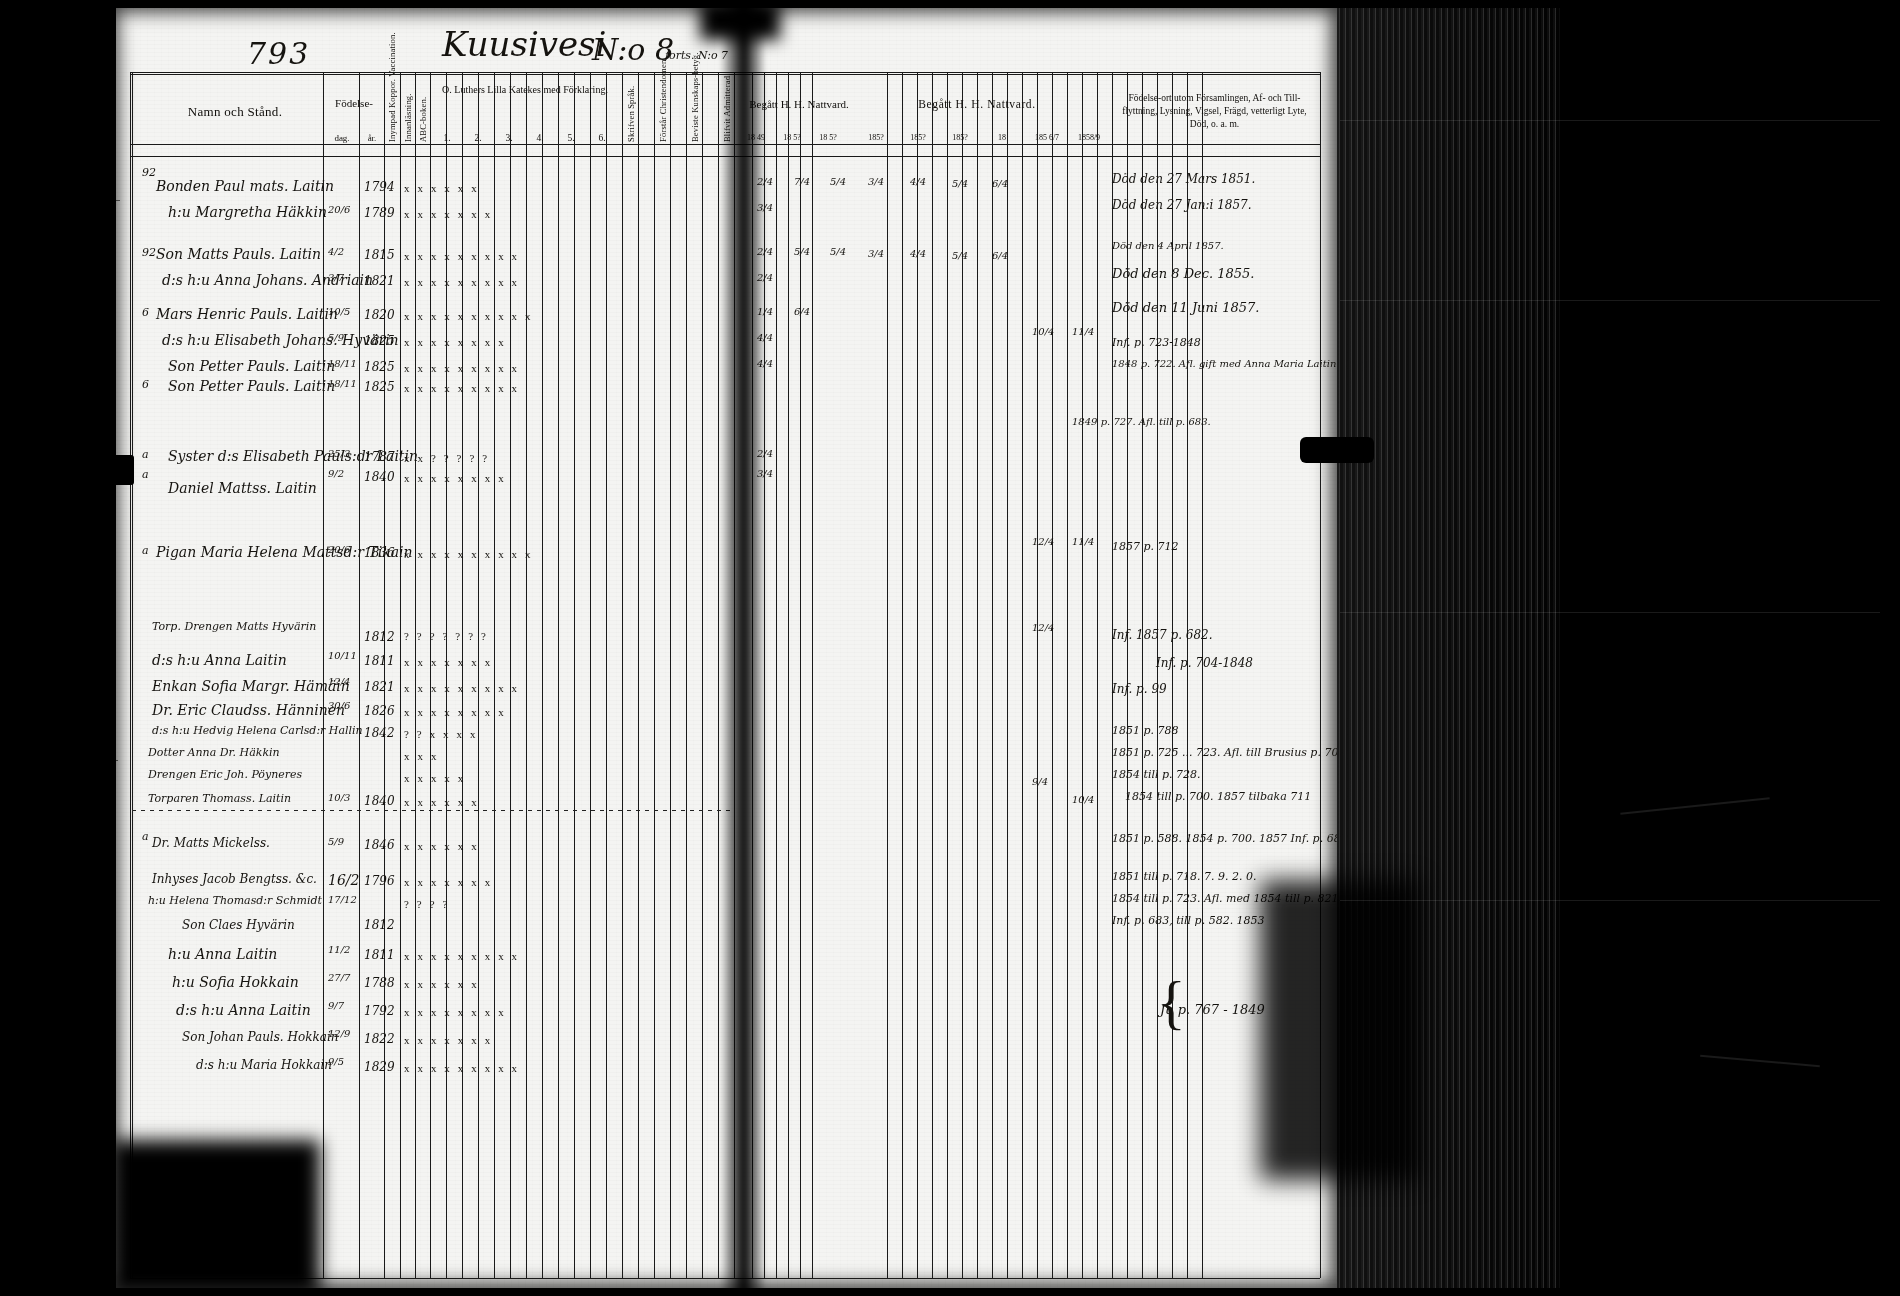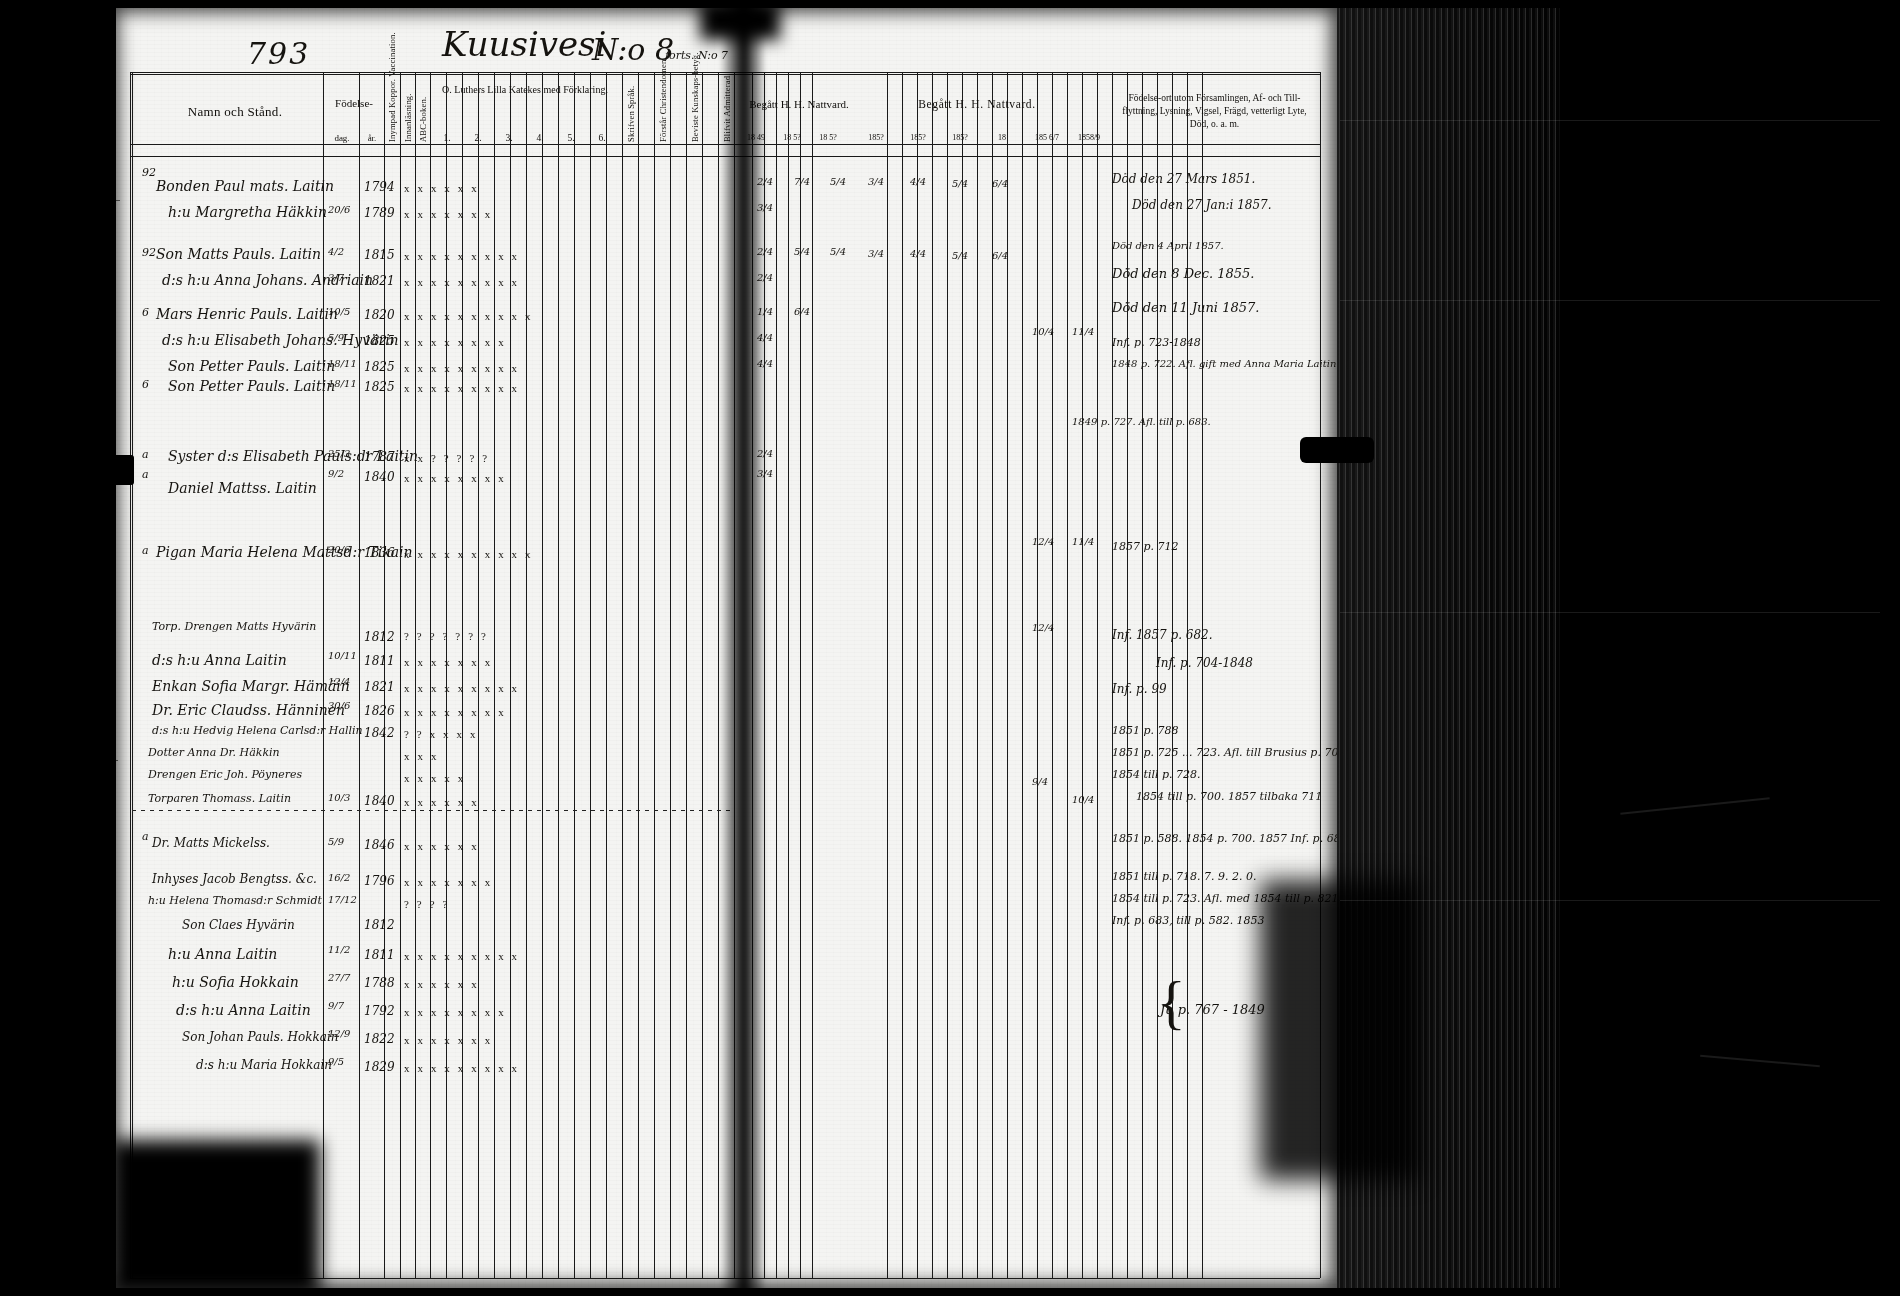--- a/index.html
+++ b/index.html
@@ -189,21 +189,21 @@
     <div class="rowtext hand" style="left:30px;top:160px;font-size:11px;">92</div>
     <div class="rowtext hand" style="left:44px;top:172px;">Bonden Paul mats. Laitin</div>
     <div class="rowtext hand" style="left:252px;top:174px;font-size:12px;">1794</div>
     <div class="xrow" style="left:292px;top:176px;">x x x x x x</div>
     <div class="note hand" style="left:1000px;top:166px;font-size:12px;">Död den 27 Mars 1851.</div>
 
     <div class="rowtext hand" style="left:56px;top:198px;">h:u Margretha Häkkin</div>
     <div class="rowtext hand" style="left:216px;top:198px;font-size:10px;">20/6</div>
     <div class="rowtext hand" style="left:252px;top:200px;font-size:12px;">1789</div>
     <div class="xrow" style="left:292px;top:202px;">x x x x x x x</div>
-    <div class="note hand" style="left:1000px;top:192px;font-size:12px;padding-left:20px;">Död den 27 Jan:i 1857.</div>
+    <div class="note hand" style="left:1000px;top:192px;font-size:12px;">Död den 27 Jan:i 1857.</div>
 
     <div class="rowtext hand" style="left:30px;top:240px;font-size:11px;">92</div>
     <div class="rowtext hand" style="left:44px;top:240px;">Son Matts Pauls. Laitin</div>
     <div class="rowtext hand" style="left:216px;top:240px;font-size:10px;">4/2</div>
     <div class="rowtext hand" style="left:252px;top:242px;font-size:12px;">1815</div>
     <div class="xrow" style="left:292px;top:244px;">x x x x x x x x x</div>
     <div class="note hand" style="left:1000px;top:234px;font-size:10px;">Död den 4 April 1857.</div>
 
     <div class="rowtext hand" style="left:50px;top:266px;">d:s h:u Anna Johans. Andriain</div>
     <div class="rowtext hand" style="left:216px;top:266px;font-size:10px;">3/7</div>
@@ -288,31 +288,31 @@
     <div class="note hand" style="left:1000px;top:740px;font-size:11px;">1851 p. 725 ... 723. Afl. till Brusius p. 708</div>
 
     <div class="rowtext hand" style="left:36px;top:762px;font-size:11px;">Drengen Eric Joh. Pöyneres</div>
     <div class="xrow" style="left:292px;top:766px;">x x x x x</div>
     <div class="note hand" style="left:1000px;top:762px;font-size:11px;">1854 till p. 728.</div>
 
     <div class="rowtext hand" style="left:36px;top:786px;font-size:11px;">Torparen Thomass. Laitin</div>
     <div class="rowtext hand" style="left:216px;top:786px;font-size:10px;">10/3</div>
     <div class="rowtext hand" style="left:252px;top:788px;font-size:12px;">1840</div>
     <div class="xrow" style="left:292px;top:790px;">x x x x x x</div>
-    <div class="note hand" style="left:1024px;top:784px;font-size:11px;">1854 till p. 700. 1857 tilbaka 711</div>
+    <div class="note hand" style="left:1000px;top:784px;font-size:11px;padding-left:13px;">1854 till p. 700. 1857 tilbaka 711</div>
 
     <div class="rowtext hand" style="left:30px;top:824px;font-size:11px;">a</div>
     <div class="rowtext hand" style="left:40px;top:830px;font-size:12px;">Dr. Matts Mickelss.</div>
     <div class="rowtext hand" style="left:216px;top:830px;font-size:10px;">5/9</div>
     <div class="rowtext hand" style="left:252px;top:832px;font-size:12px;">1846</div>
     <div class="xrow" style="left:292px;top:834px;">x x x x x x</div>
     <div class="note hand" style="left:1000px;top:826px;font-size:11px;">1851 p. 588. 1854 p. 700. 1857 Inf. p. 680</div>
 
     <div class="rowtext hand" style="left:40px;top:866px;font-size:12px;">Inhyses Jacob Bengtss. &amp;c.</div>
-    <div class="rowtext hand" style="left:216px;top:866px;font-size:10px;">16/2</div>
+    <div class="rowtext hand" style="left:216px;top:866px;font-size:14px;">16/2</div>
     <div class="rowtext hand" style="left:252px;top:868px;font-size:12px;">1796</div>
     <div class="xrow" style="left:292px;top:870px;">x x x x x x x</div>
     <div class="note hand" style="left:1000px;top:864px;font-size:11px;">1851 till p. 718. 7. 9. 2. 0.</div>
 
     <div class="rowtext hand" style="left:36px;top:888px;font-size:11px;">h:u Helena Thomasd:r Schmidt</div>
     <div class="rowtext hand" style="left:216px;top:888px;font-size:10px;">17/12</div>
     <div class="xrow" style="left:292px;top:892px;">? ? ? ?</div>
     <div class="note hand" style="left:1000px;top:886px;font-size:11px;">1854 till p. 723. Afl. med 1854 till p. 821.</div>
 
     <div class="rowtext hand" style="left:70px;top:912px;font-size:12px;">Son Claes Hyvärin</div>

